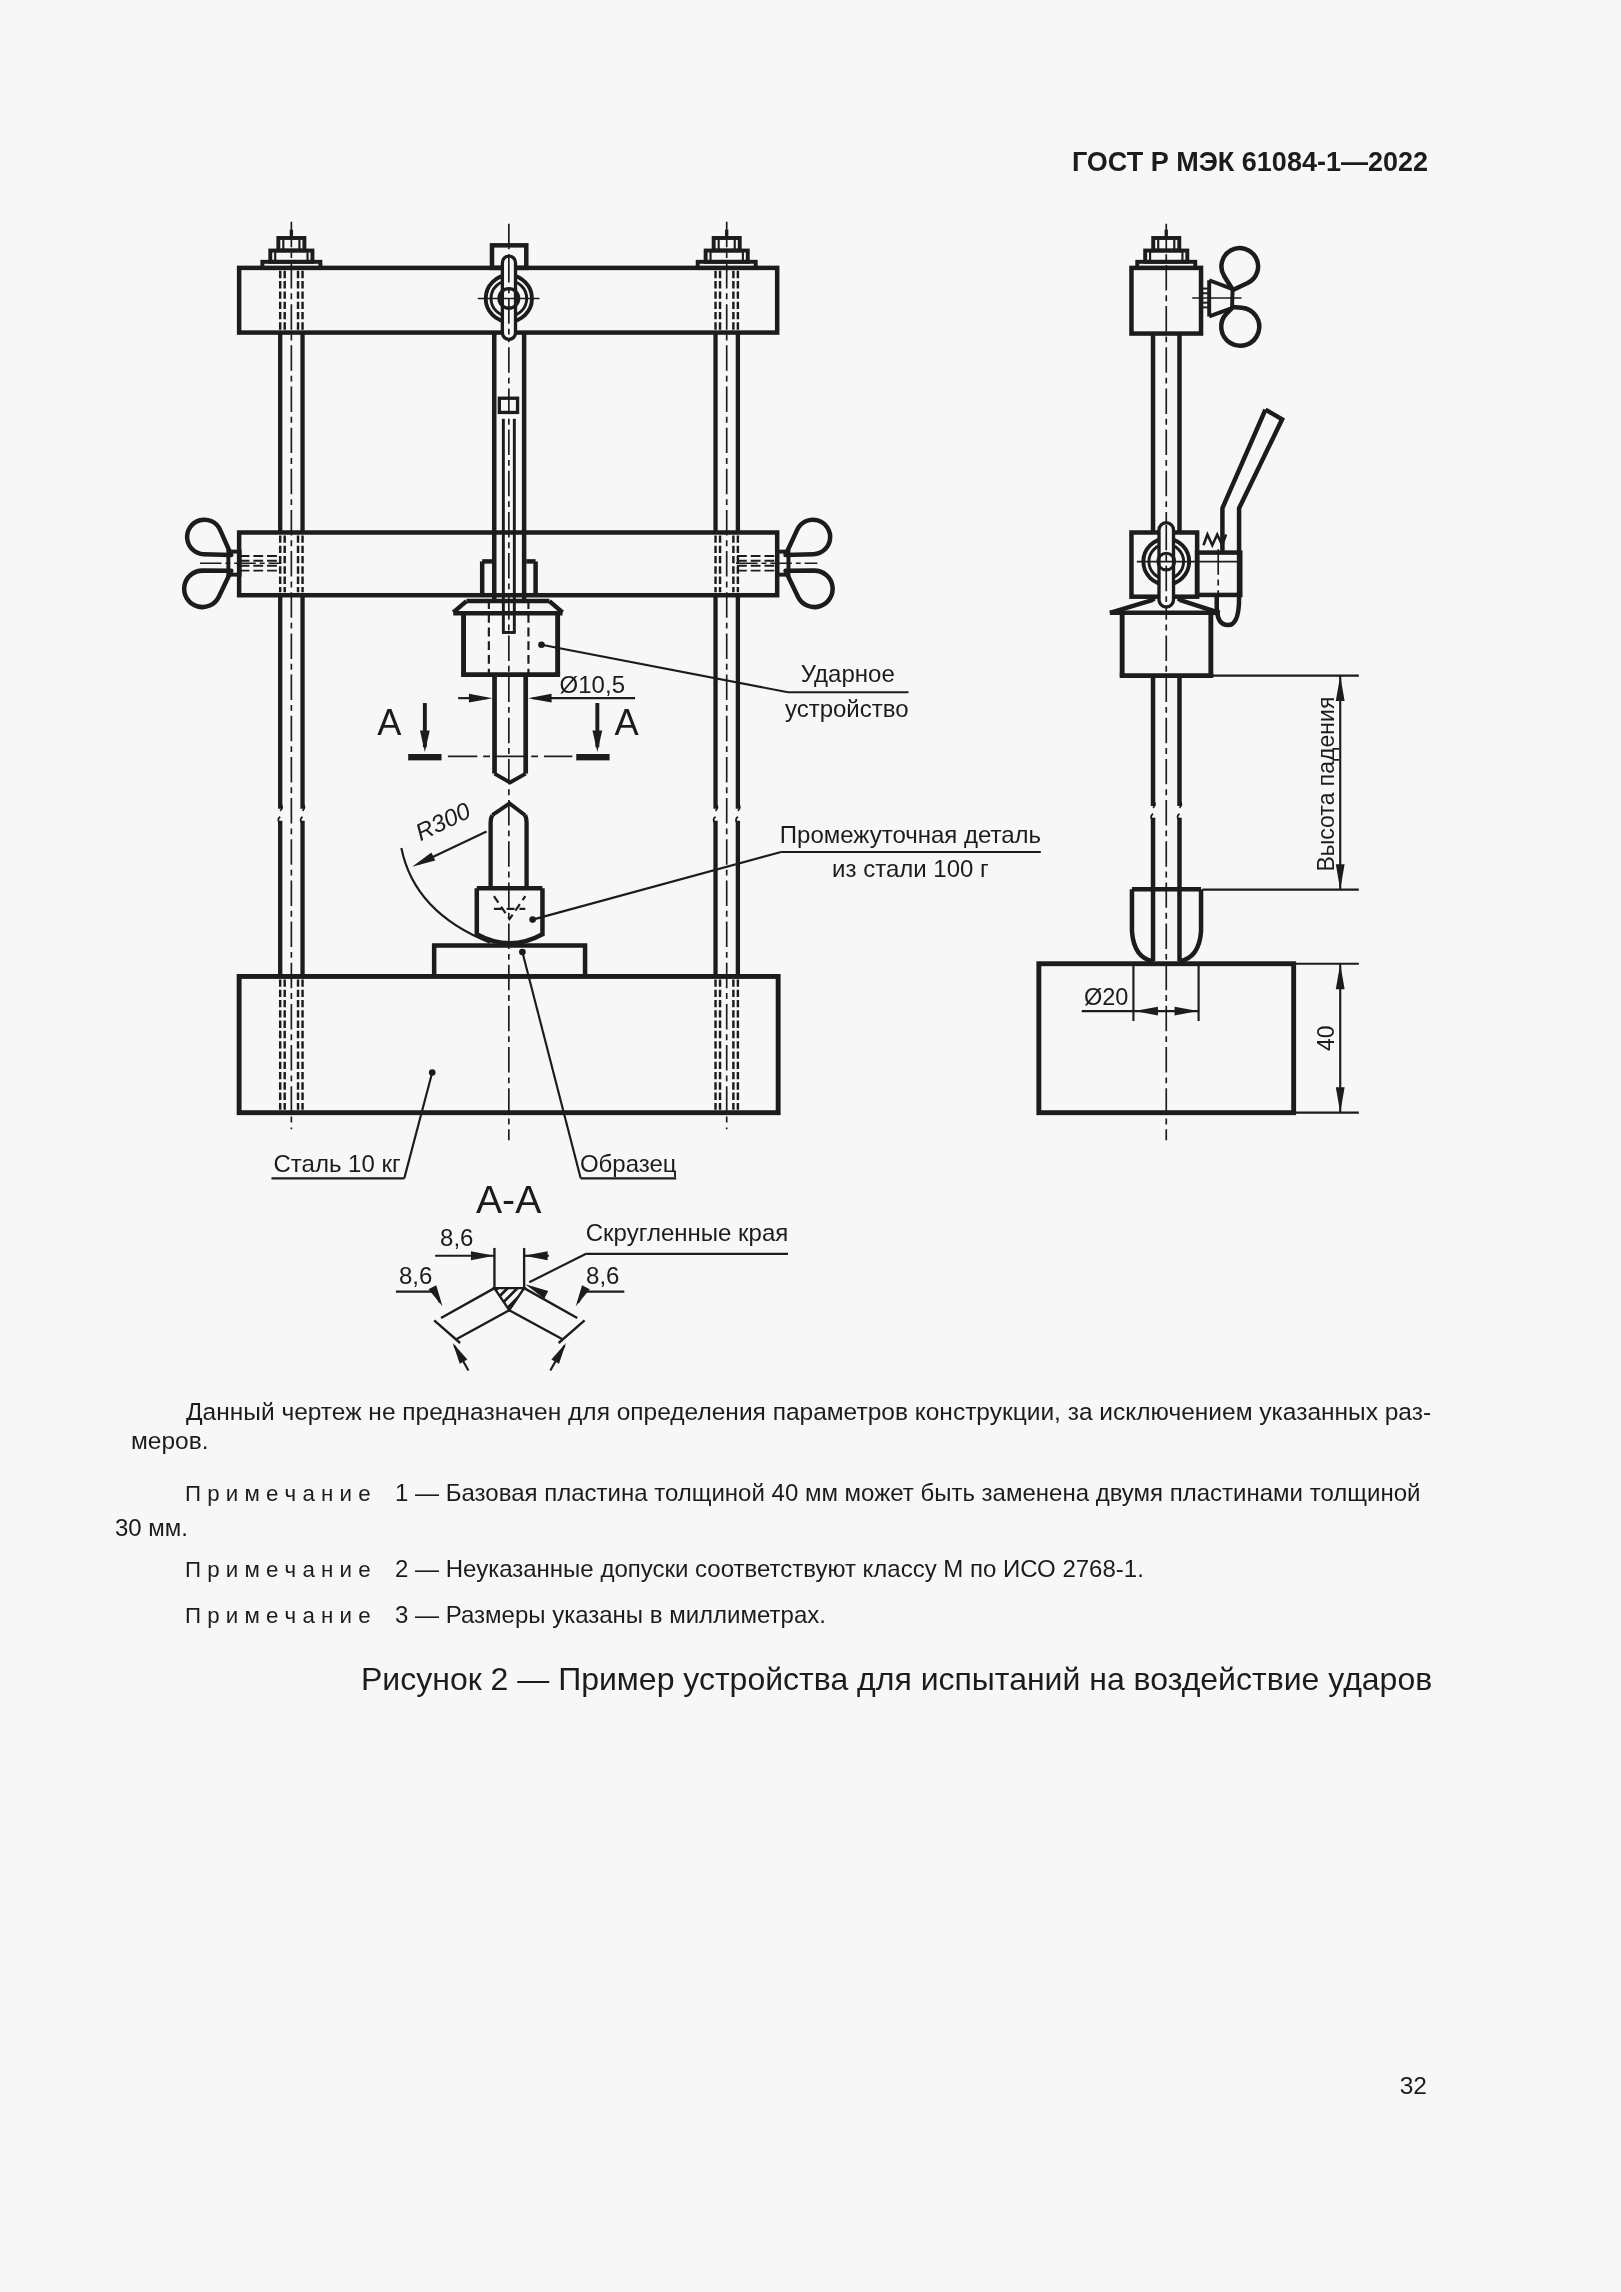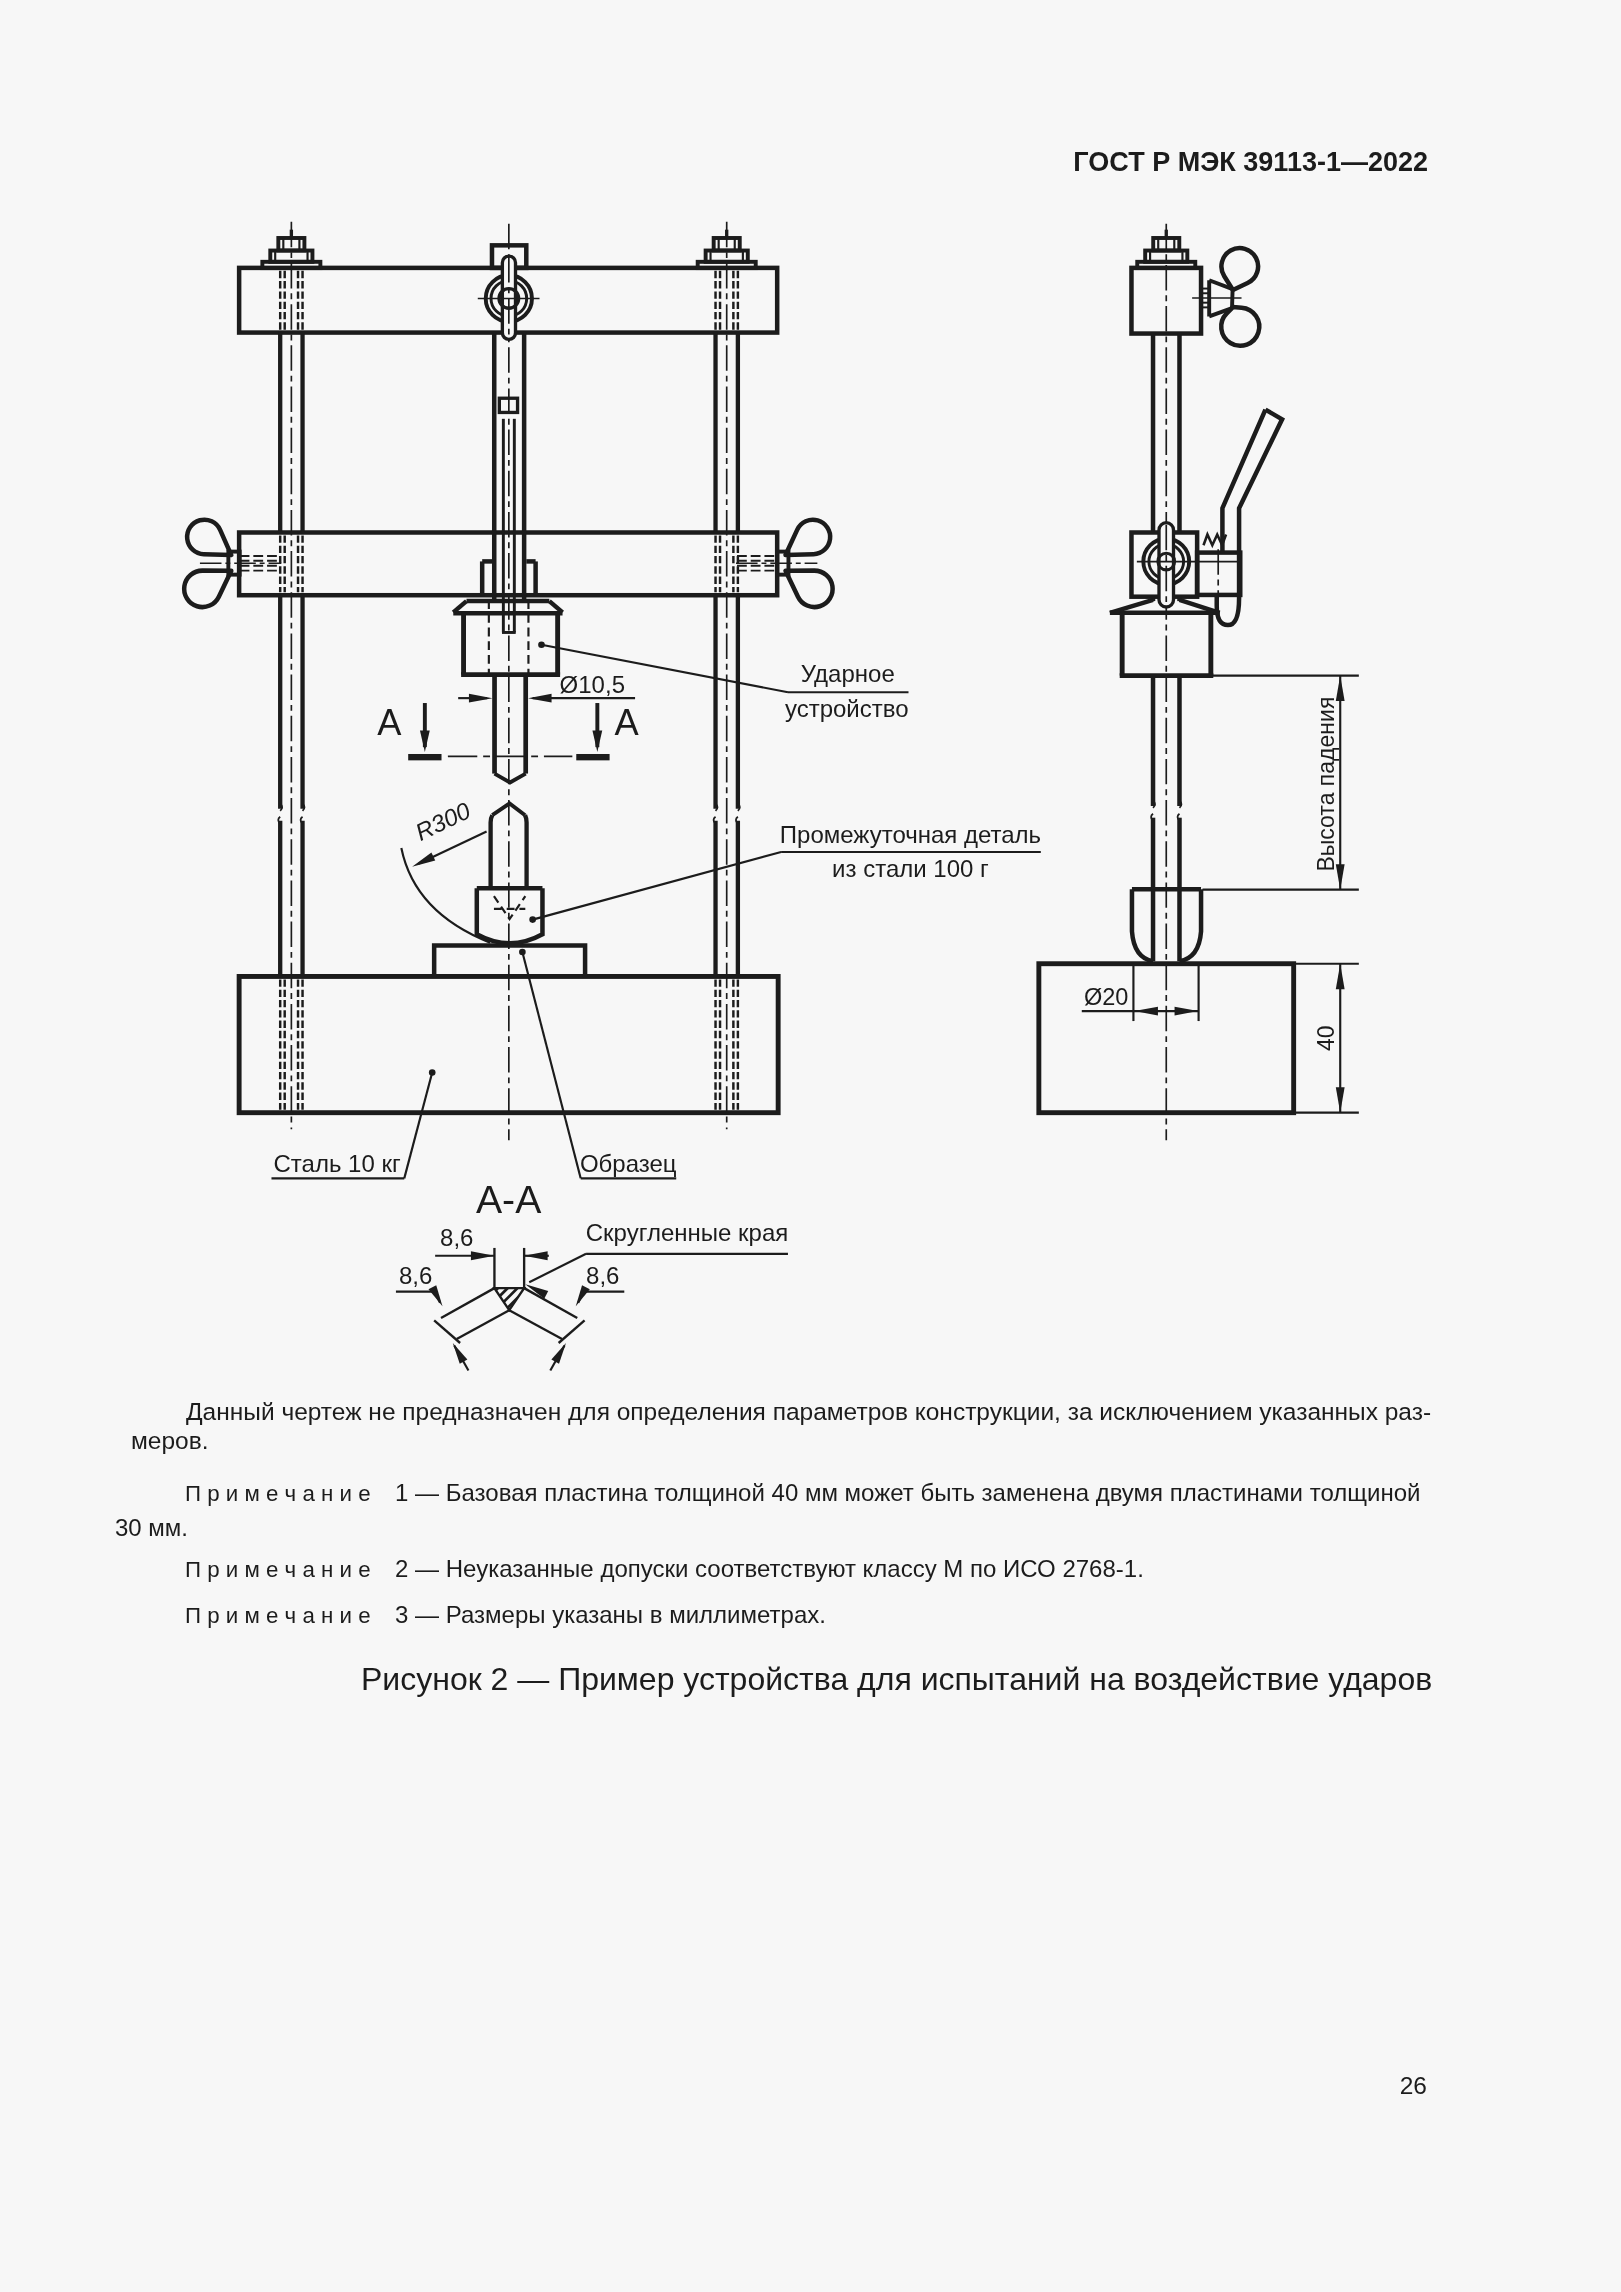--- a/index.html
+++ b/index.html
@@ -5,21 +5,21 @@
   html,body { margin:0; padding:0; }
   body { width:1621px; height:2293px; background:#f7f7f7; position:relative;
          font-family:"Liberation Sans", sans-serif; color:#1c1c1c; overflow:hidden; }
   .abs { position:absolute; white-space:pre; }
   .nt { font-size:24px;margin-top:8px; }
   .np { font-size:22.3px; }
   .sp { display:inline-block; width:24.5px; }
 </style>
 </head>
 <body>
-<div class="abs" style="right:193px; top:147px; font-size:27px; font-weight:bold;">ГОСТ Р МЭК 39113-1—2022</div>
+<div class="abs" style="right:193px; top:147px; font-size:27px; font-weight:bold;">ГОСТ Р МЭК 61084-1—2022</div>
 
 <svg width="1621" height="2293" viewBox="0 0 1654 2339" style="position:absolute;left:0;top:0" stroke="#1c1c1c" fill="none">
 <line x1="519.2" y1="228" x2="519.2" y2="1163" stroke-width="1.7" stroke-dasharray="26,5,6,5" stroke-linecap="butt"></line>
 <line x1="297.3" y1="226" x2="297.3" y2="1152" stroke-width="1.7" stroke-dasharray="26,5,6,5" stroke-linecap="butt"></line>
 <line x1="741.5" y1="226" x2="741.5" y2="1152" stroke-width="1.7" stroke-dasharray="26,5,6,5" stroke-linecap="butt"></line>
 <rect x="244" y="273" width="549" height="66" fill="none" stroke-width="4.6"></rect>
 <rect x="244" y="543" width="549" height="64" fill="none" stroke-width="4.6"></rect>
 <rect x="244" y="996" width="550" height="139" fill="none" stroke-width="5"></rect>
 <line x1="285.90000000000003" y1="339" x2="285.90000000000003" y2="543" stroke-width="4.4" stroke-linecap="butt"></line>
 <line x1="308.7" y1="339" x2="308.7" y2="543" stroke-width="4.4" stroke-linecap="butt"></line>
@@ -286,14 +286,14 @@
 <line x1="1225.5" y1="313.3" x2="1233.8" y2="313.3" stroke-width="2" stroke-linecap="butt"></line>
 </svg>
 
 <div class="abs" style="left:186px; top:1398px; font-size:24.5px;">Данный чертеж не предназначен для определения параметров конструкции, за исключением указанных раз-</div>
 <div class="abs" style="left:131px; top:1427px; font-size:24.5px;">меров.</div>
 <div class="abs nt" style="left:185px; top:1471px;"><span class="np">П р и м е ч а н и е</span><span class="sp"></span>1 — Базовая пластина толщиной 40 мм может быть заменена двумя пластинами толщиной</div>
 <div class="abs nt" style="left:115px; top:1506px;">30 мм.</div>
 <div class="abs nt" style="left:185px; top:1547px;"><span class="np">П р и м е ч а н и е</span><span class="sp"></span>2 — Неуказанные допуски соответствуют классу М по ИСО 2768-1.</div>
 <div class="abs nt" style="left:185px; top:1593px;"><span class="np">П р и м е ч а н и е</span><span class="sp"></span>3 — Размеры указаны в миллиметрах.</div>
 <div class="abs" style="left:361px; top:1661px; font-size:32px;">Рисунок 2 — Пример устройства для испытаний на воздействие ударов</div>
-<div class="abs" style="right:194px; top:2072px; font-size:24.5px;">26</div>
+<div class="abs" style="right:194px; top:2072px; font-size:24.5px;">32</div>
 
 
 </body></html>

